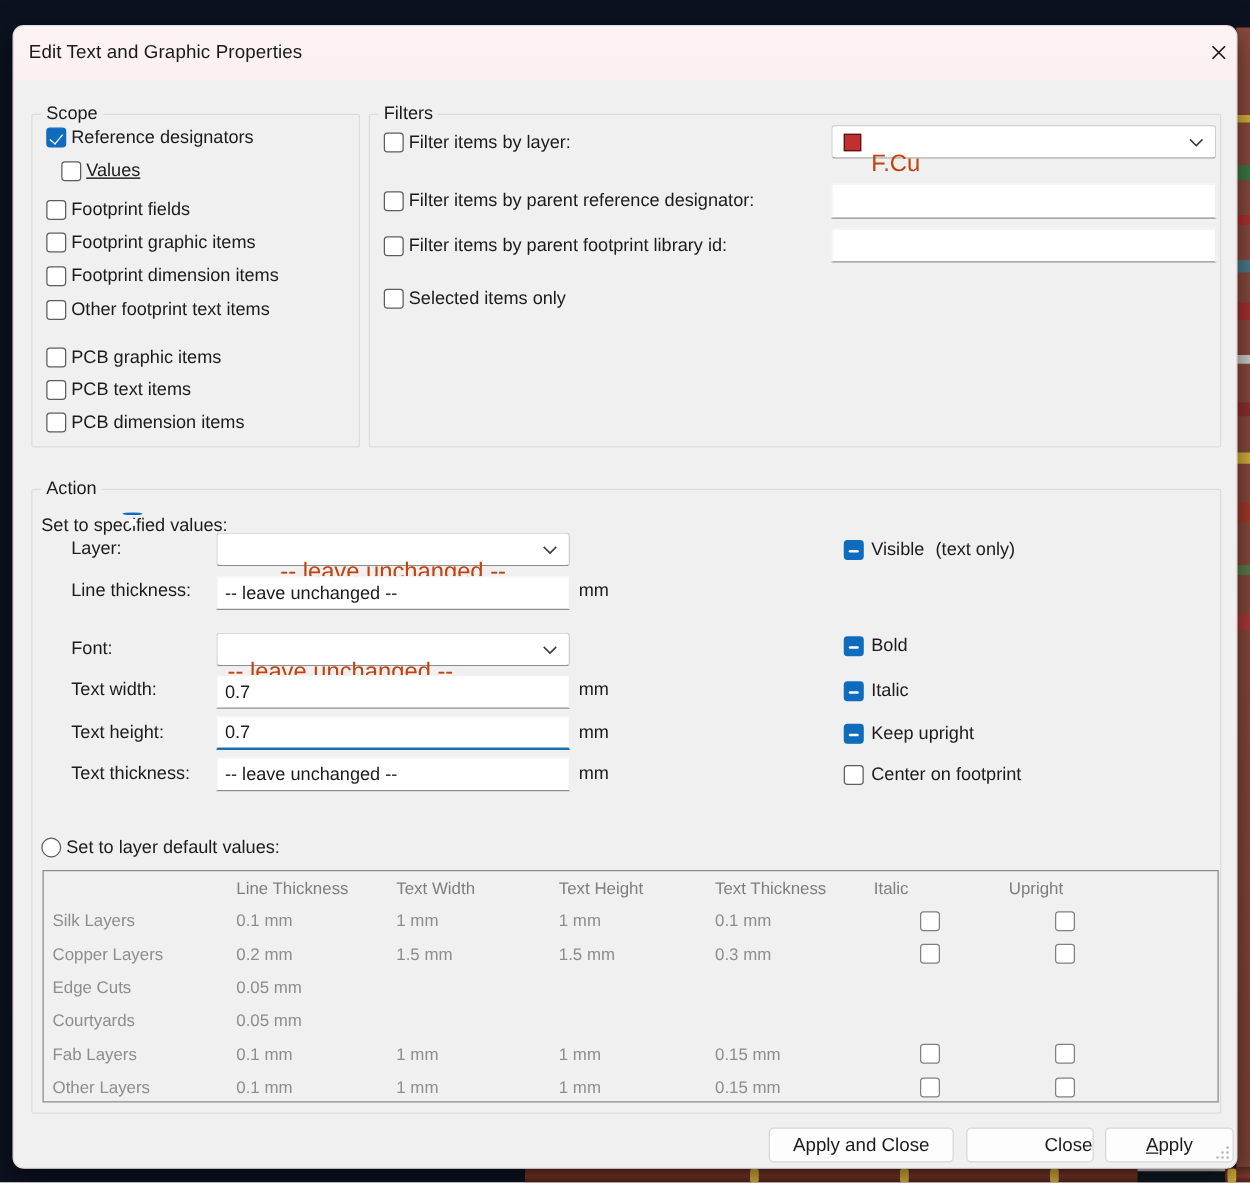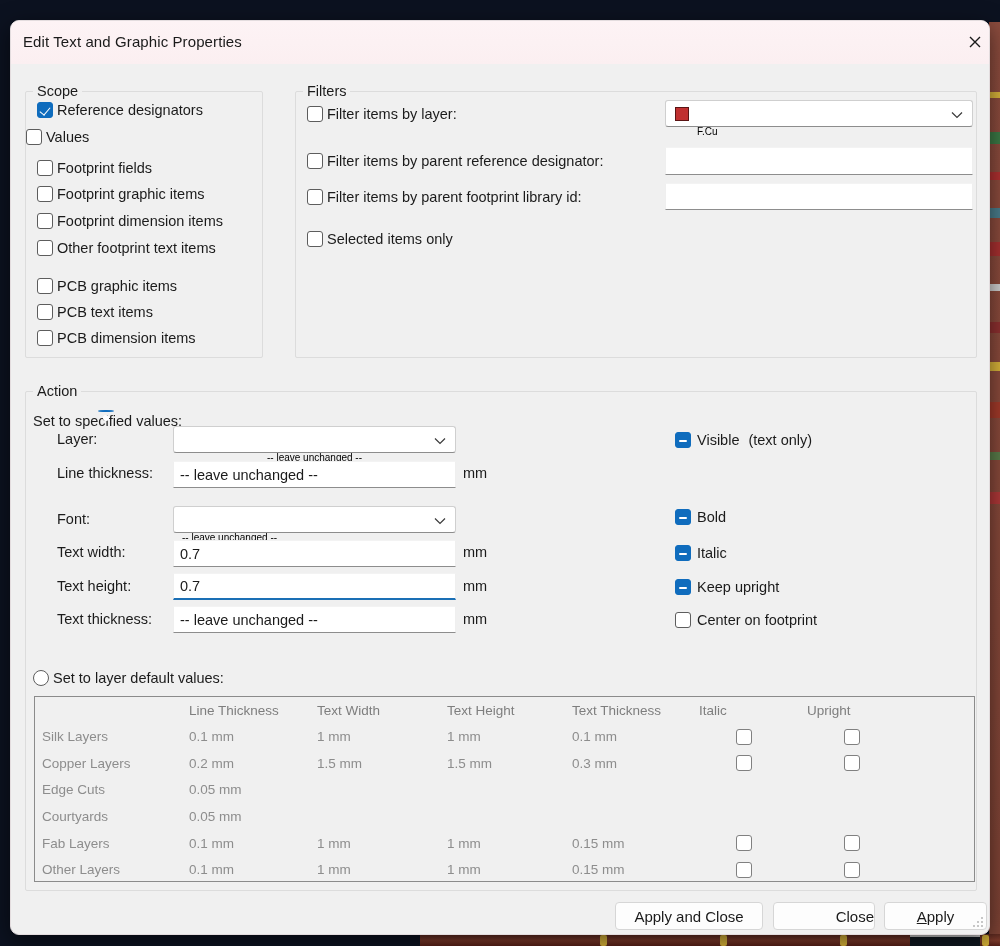--- a/index.html
+++ b/index.html
@@ -52,21 +52,21 @@
 
   .radio { width:16px; height:16px; min-width:16px; box-sizing:border-box; border:1px solid #5d5d5d;
            border-radius:50%; background:#fff; position:relative; margin-right:4px; }
   .radio.state-selected { background:#0f6cbd; border-color:#0f6cbd; }
   .radio.state-selected::after { content:''; position:absolute; left:4px; top:4px; width:6px; height:6px;
            border-radius:50%; background:#fff; }
 
   
   .combo { position:absolute; box-sizing:border-box; background:#fff; border:1px solid #cfcfcf;
            border-bottom:1px solid #8d8d8d; border-radius:3px; display:flex; align-items:center; }
-  .combo .ctext { font-size:10px; color:#000000; padding-left:8px; white-space:nowrap;margin-top:36px; }
+  .combo .ctext { font-size:19px; color:#c2410c; padding-left:8px; white-space:nowrap;margin-top:36px; }
   .combo.center { justify-content:center; }
   .combo.center .ctext { padding-left:0; }
   .combo .chev { position:absolute; right:9px; top:50%; transform:translateY(-50%); }
   .swatch { width:14px; height:14px; margin-left:9px; background:#c03030; border:1px solid #5a1414; box-sizing:border-box; }
 
   .field { position:absolute; box-sizing:border-box; background:#fff; border:1px solid #efefef;
            border-top:1px solid #f3f3f3; border-bottom:1px solid #8d8d8d; display:flex; align-items:center; }
   .field.focused { border-bottom:2px solid #1a6fb5; }
   .field .ftext { font-size:14.5px; color:#1b1b1b; padding-left:6px; white-space:nowrap; }
   .unit { position:absolute; font-size:14.5px; color:#1b1b1b; line-height:18px; }
@@ -128,29 +128,29 @@
       <div class="title">Edit Text and Graphic Properties</div>
       <div class="close-btn">
         <span>
           <svg width="16" height="16" viewBox="0 0 16 16">
               <path d="M3 3 L13 13 M13 3 L3 13" stroke="#1a1a1a" stroke-width="1.4" fill="none"></path>
             </svg>
         </span>
       </div>
     </div>
 
-    <div class="group" style="left:14px; top:70px; width:238px; height:267px;">
+    <div class="group" style="left:14px; top:70px; width:263px; height:267px;">
       <div class="legend">Scope</div>
     </div>
 
     <div class="row" style="left:26px; top:80px;">
       <span class="cb state-checked"></span>
       <span class="txt">Reference designators</span>
     </div>
-    <div class="row" style="left:15px; top:107px;">
+    <div class="row" style="left:38px; top:107px;text-decoration:underline;">
       <span class="cb state-unchecked"></span>
       <span class="txt">Values</span>
     </div>
     <div class="row" style="left:26px; top:138px;">
       <span class="cb state-unchecked"></span>
       <span class="txt">Footprint fields</span>
     </div>
     <div class="row" style="left:26px; top:164px;">
       <span class="cb state-unchecked"></span>
       <span class="txt">Footprint graphic items</span>

